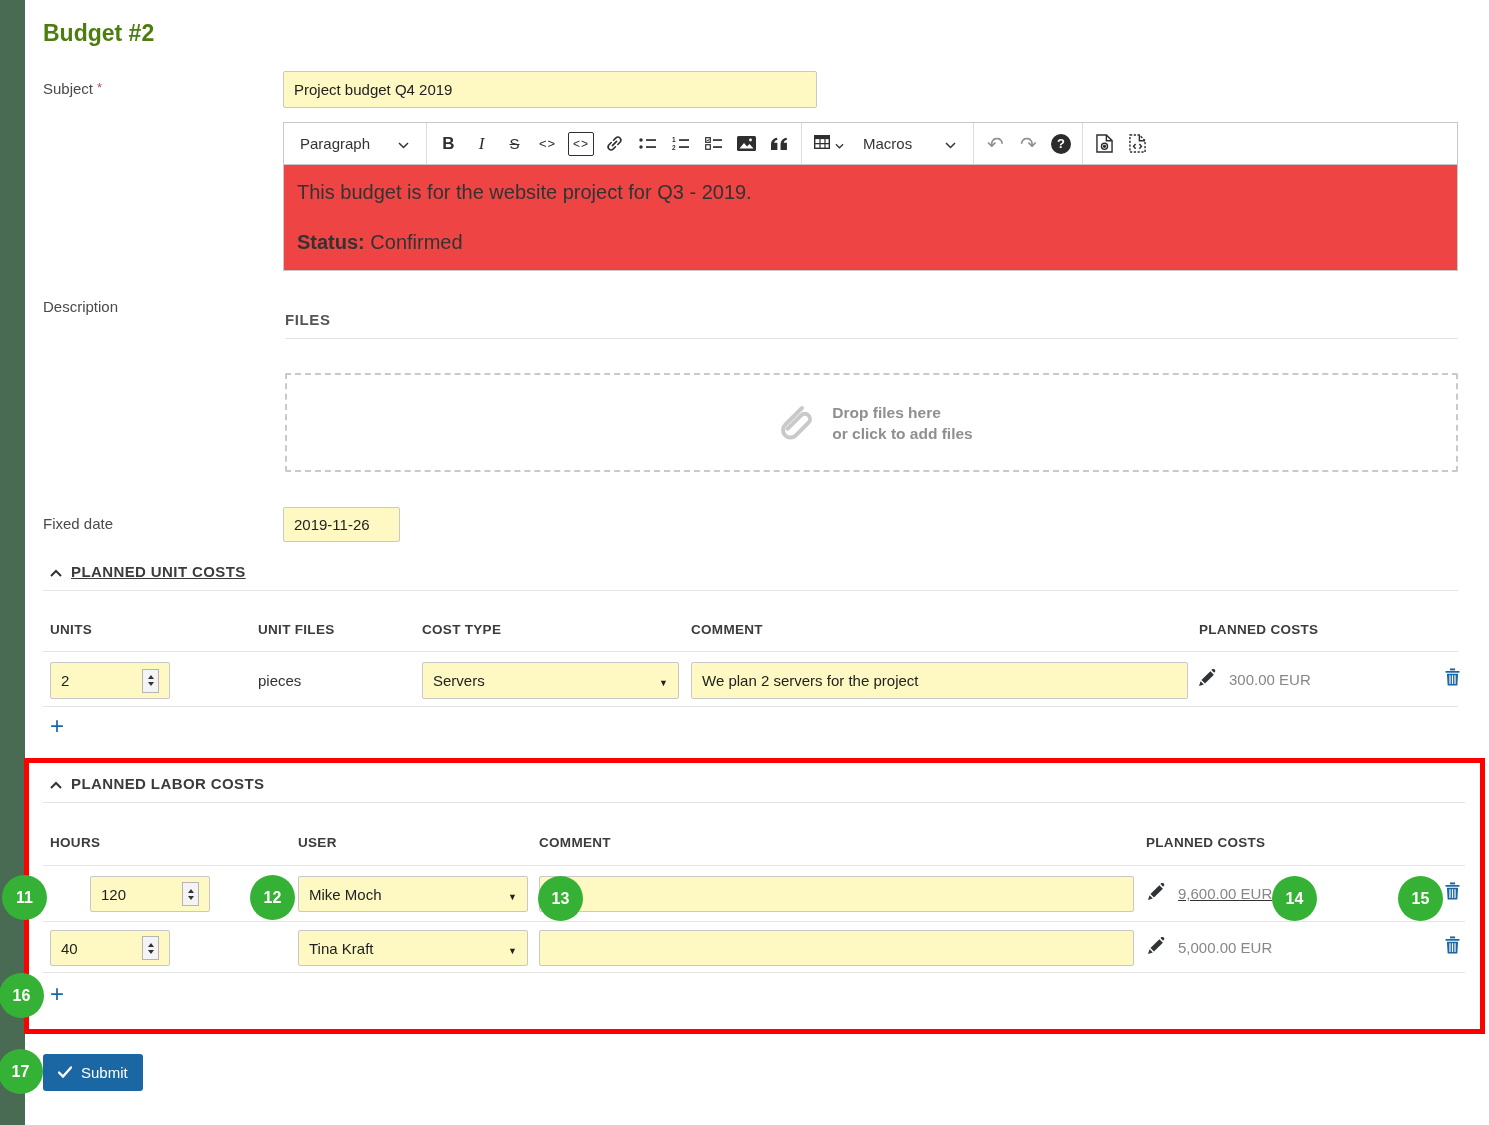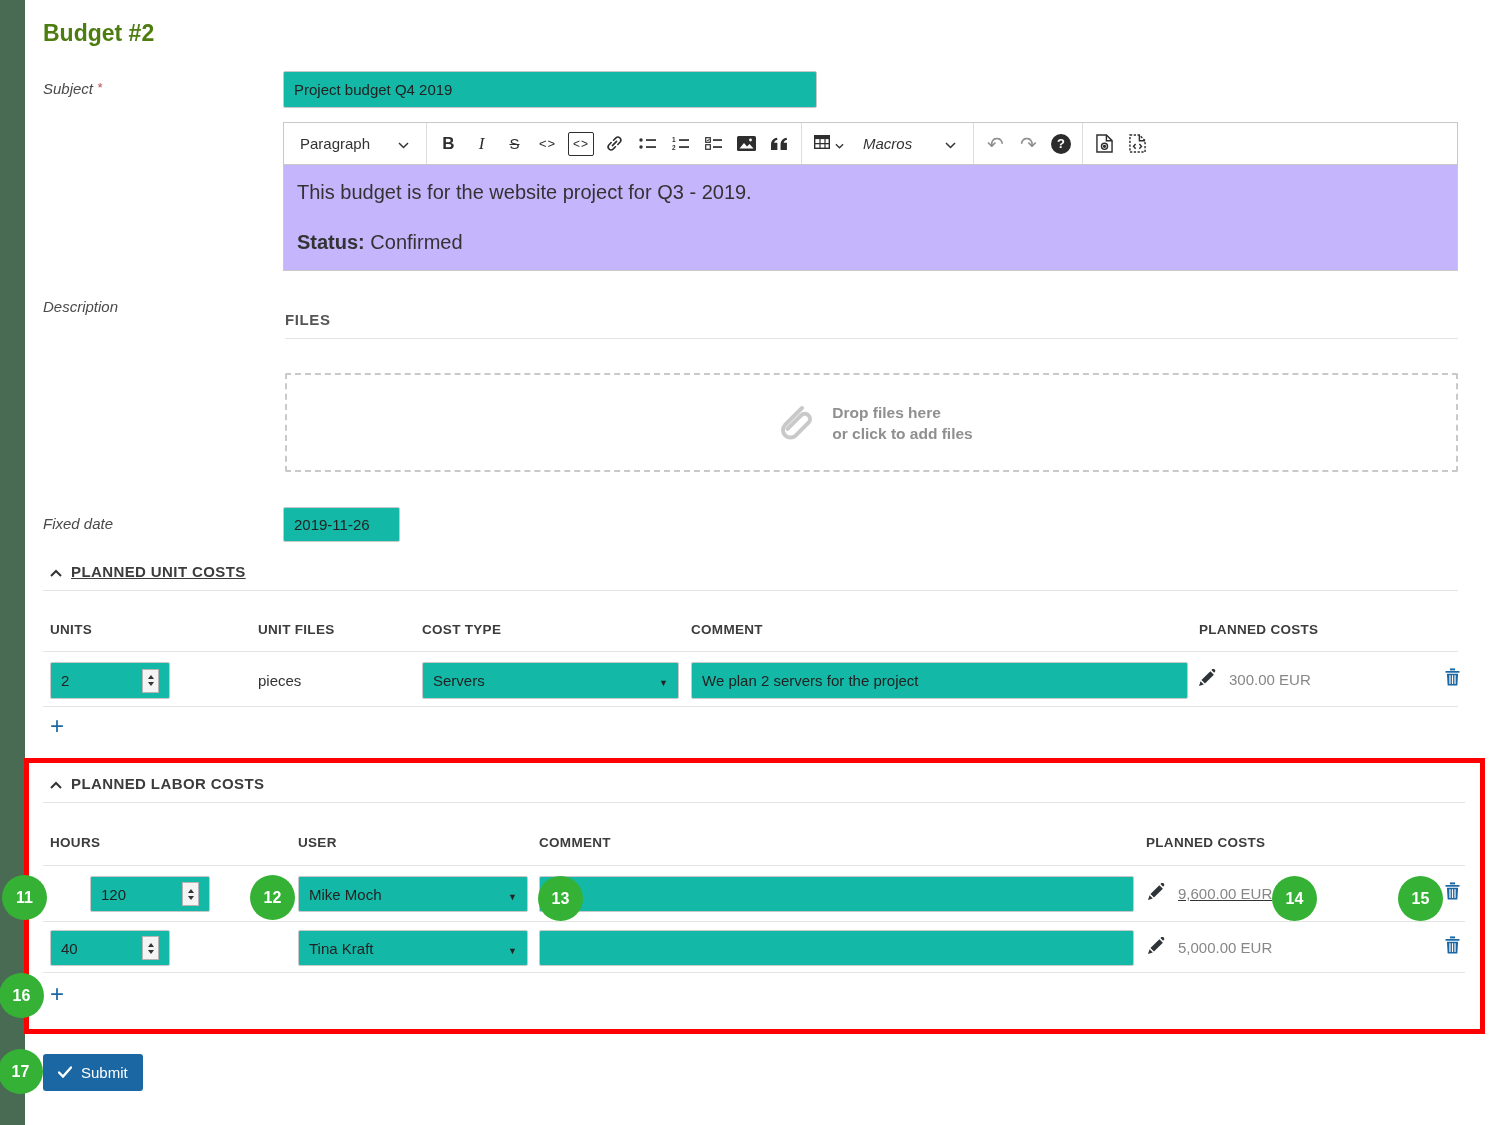--- a/index.html
+++ b/index.html
@@ -1,27 +1,27 @@
 <!DOCTYPE html>
 <html><head>
 <meta charset="utf-8">
 <style>
   html,body{margin:0;padding:0;background:#fff;}
   body{font-family:"Liberation Sans",sans-serif;color:#333;}
   .page{position:relative;width:1489px;height:1125px;background:#fff;overflow:hidden;}
   .side-strip{position:absolute;left:0;top:0;width:25px;height:1125px;background:#4a6b53;}
   .abs{position:absolute;}
   .title{left:43px;top:10px;font-size:23px;font-weight:bold;color:#4d7c0f;margin-top:10px;}
-  .lbl{font-size:15px;color:#4a4a4a;font-style:italic;}
+  .lbl{font-size:15px;color:#4a4a4a;}
   .req{color:#b05050;font-size:13px;margin-left:4px;vertical-align:top;}
-  .input{position:absolute;box-sizing:border-box;border:1px solid #c8c8c8;background:#14b8a6;
+  .input{position:absolute;box-sizing:border-box;border:1px solid #c8c8c8;background:#fef9c3;
          font-size:15px;color:#222;display:flex;align-items:center;padding:0 10px;border-radius:2px;}
   .hr{position:absolute;height:1px;background:#e4e4e4;}
   
-  .editor{position:absolute;left:283px;top:122px;width:1175px;box-sizing:border-box;border:1px solid #c8c8c8;background:#c4b5fd;}
+  .editor{position:absolute;left:283px;top:122px;width:1175px;box-sizing:border-box;border:1px solid #c8c8c8;background:#ef4444;}
   .tb{display:flex;align-items:stretch;height:41px;border-bottom:1px solid #c8c8c8;background:#fff;padding:0 4px;}
   .tb-dd{display:flex;align-items:center;gap:10px;padding:0 12px;font-size:15px;color:#333;cursor:pointer;}
   .tb-dd .dd-label{min-width:88px;}
   .tb-sep{width:1px;background:#ddd;margin:0 5px;}
   .tb-btn{display:flex;align-items:center;justify-content:center;min-width:33px;height:41px;cursor:pointer;color:#2e2e2e;}
   .icon-bold::before{content:"B";font-weight:bold;font-size:17px;}
   .icon-italic::before{content:"I";font-style:italic;font-family:"Liberation Serif",serif;font-size:17px;}
   .icon-strike::before{content:"S";font-size:15px;text-decoration:line-through;}
   .icon-inline-code::before{content:"<>";font-size:13px;letter-spacing:1px;}
   .icon-code-block::before{content:"<>";font-size:12px;letter-spacing:1px;}
@@ -136,21 +136,21 @@
         <span><svg width="16" height="14" viewBox="0 0 16 14">
               <rect x="0.7" y="0.7" width="14.6" height="12.6" fill="none" stroke="#2e2e2e" stroke-width="1.4"></rect>
               <rect x="0.7" y="0.7" width="14.6" height="3.4" fill="#2e2e2e"></rect>
               <path d="M6 4v9M11 4v9M1 8.7h14" stroke="#2e2e2e" stroke-width="1.2"></path>
             </svg></span>
         <span><svg width="9" height="6" viewBox="0 0 10 6">
               <path d="M1 1l4 4 4-4" stroke="#333" stroke-width="1.4" fill="none"></path>
             </svg></span>
       </div>
       <div class="tb-dd">
-        <span class="dd-label" style="min-width:72px;font-style:italic;">Macros</span>
+        <span class="dd-label" style="min-width:72px;">Macros</span>
         <span><svg width="11" height="7" viewBox="0 0 11 7">
               <path d="M1 1l4.5 4.5L10 1" stroke="#333" stroke-width="1.5" fill="none"></path>
             </svg></span>
       </div>
       <div class="tb-sep"></div>
       <div class="tb-btn icon-undo"></div>
       <div class="tb-btn icon-redo"></div>
       <div class="tb-btn icon-help"></div>
       <div class="tb-sep"></div>
       <div class="tb-btn">

